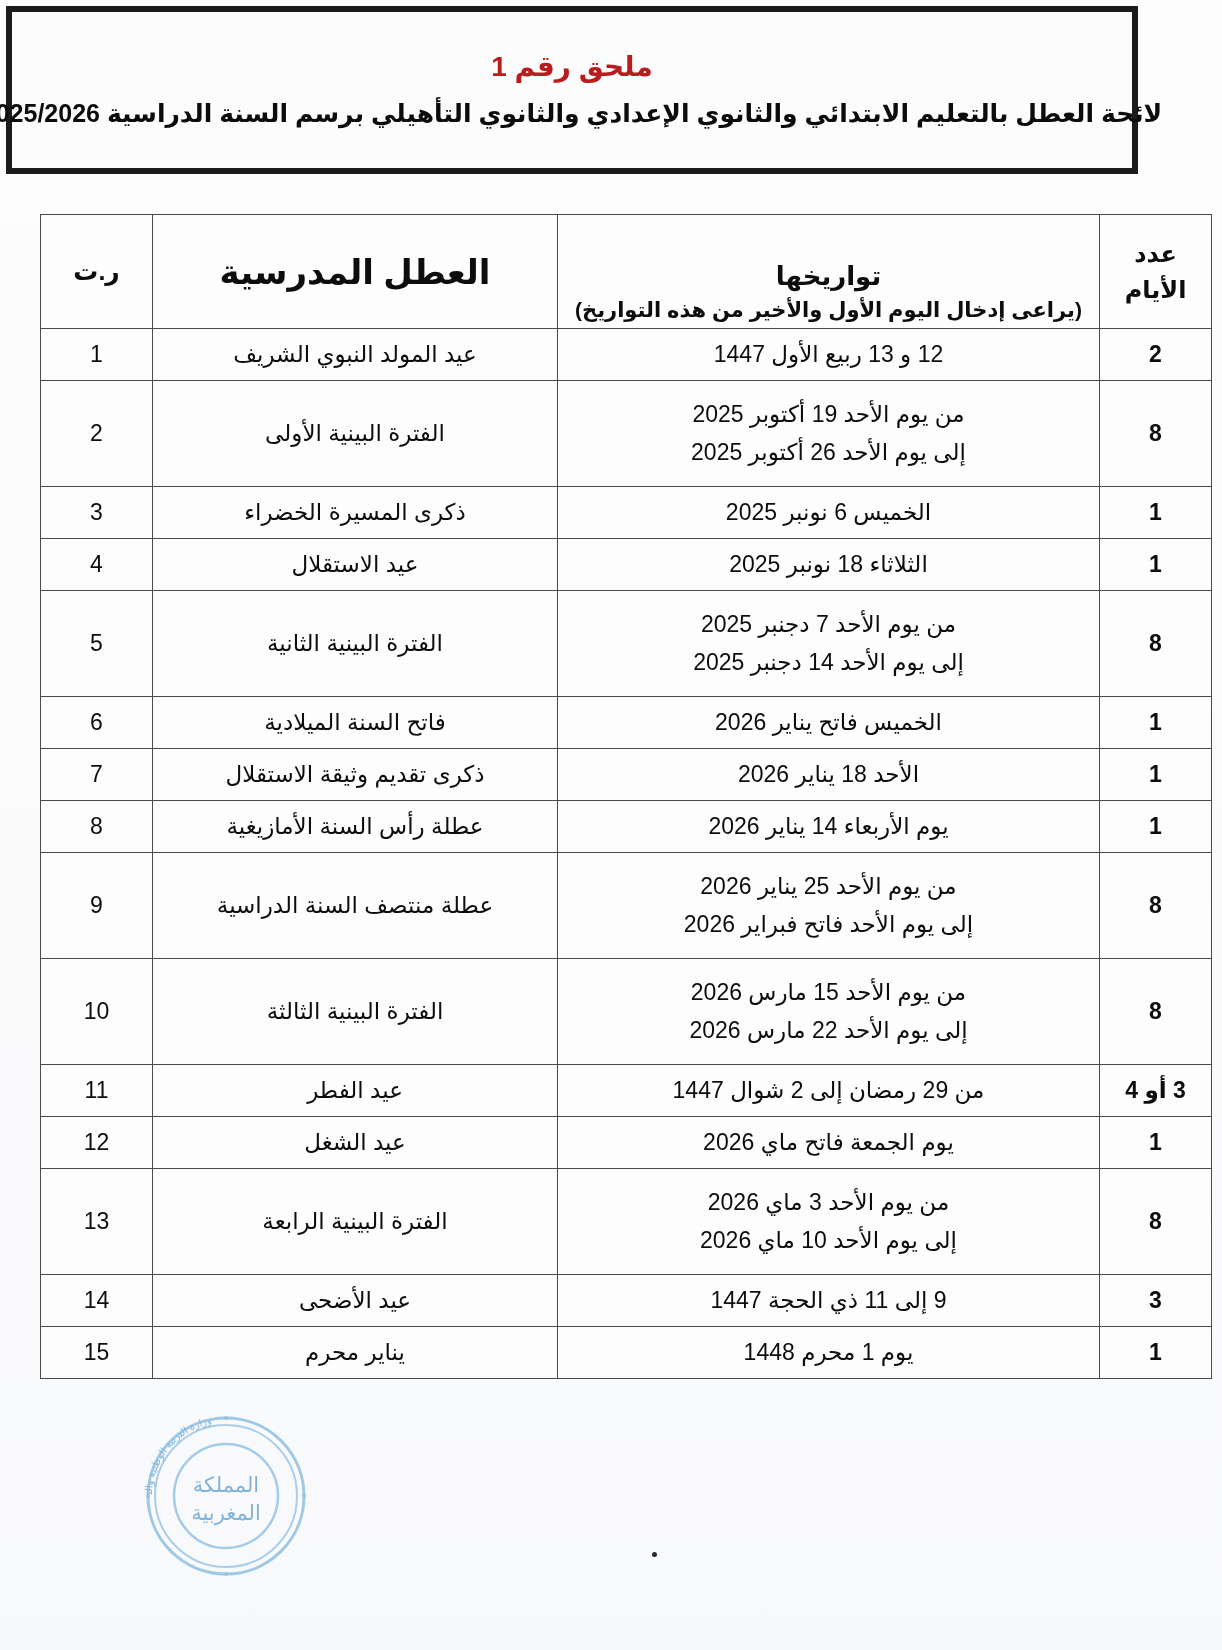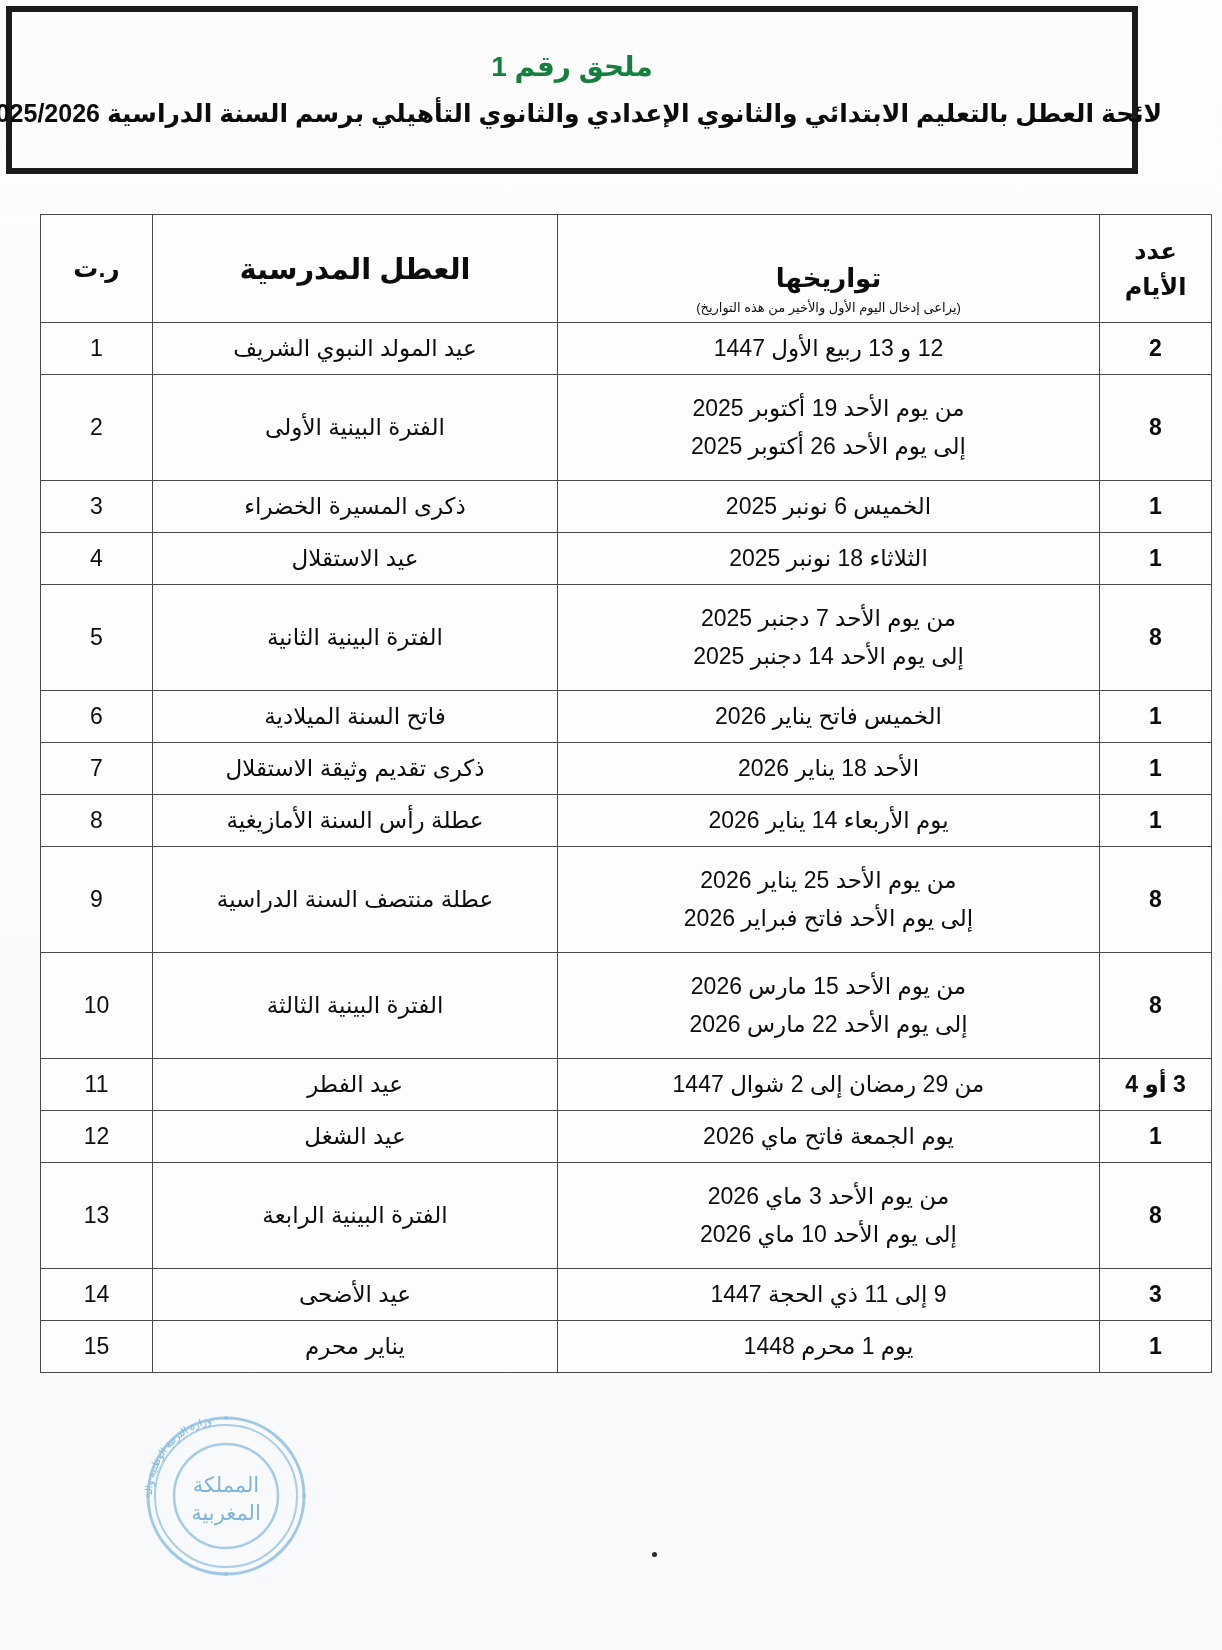--- a/index.html
+++ b/index.html
@@ -37,21 +37,21 @@
     flex-direction: column;
     align-items: center;
     justify-content: center;
     gap: 14px;
   }
   .title-line1 {
     font-size: 28px;
     font-weight: bold;
     letter-spacing: 0px;
     text-align: center;
-    color: #15803d;
+    color: #b91c1c;
   }
   .title-line2 {
     font-size: 25px;
     font-weight: bold;
     text-align: center;
     color: #0c0c0c;
     line-height: 1.35;
     white-space: nowrap;
   }
 
@@ -92,25 +92,25 @@
     font-size: 24px;
     line-height: 1.5;
   }
   .th-dates-main {
     font-size: 26px;
     font-weight: bold;
     margin-bottom: 6px;
     margin-top: 40px;
   }
   .th-dates-sub {
-    font-size: 13px;
-    font-weight: normal;
+    font-size: 21px;
+    font-weight: bold;
   }
   .th-name {
-    font-size: 29px;
+    font-size: 34px;
   }
   .th-idx {
     font-size: 25px;
   }
 
   tbody td {
     font-size: 23px;
   }
   td.cell-days {
     font-size: 23px;

